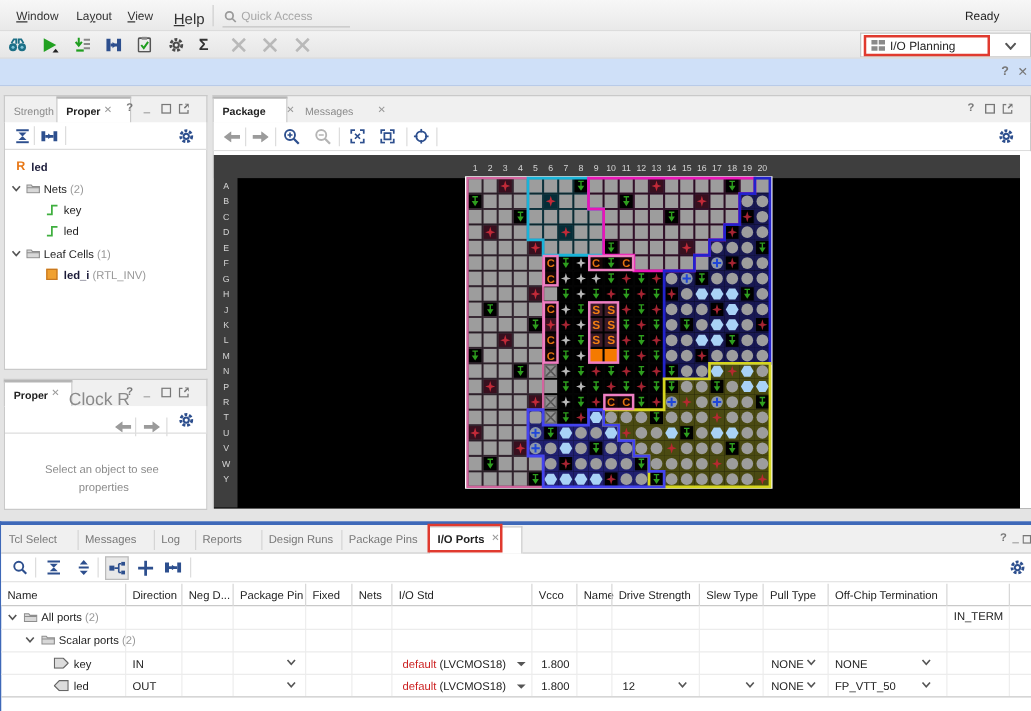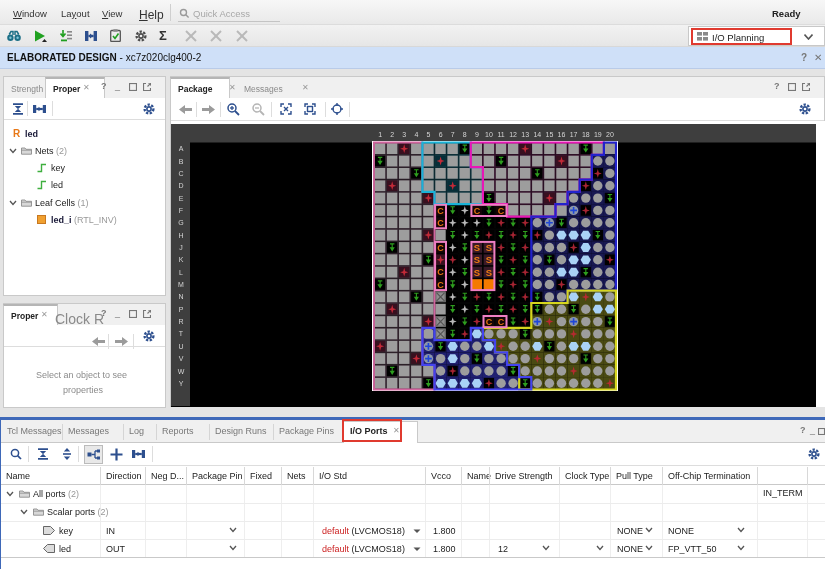--- a/index.html
+++ b/index.html
@@ -11,21 +11,21 @@
 <div class="t" style="left:102px;top:8px;font-size:9.5px;color:#333"><u>V</u>iew</div>
 <div class="t" style="left:139px;top:8px;font-size:12px;color:#333"><u>H</u>elp</div>
 <div style="position:absolute;left:170px;top:4px;width:1px;height:17px;background:#cfcfcf"></div>
 <div style="position:absolute;left:178px;top:5px;width:102px;height:17px;border-bottom:1px solid #c4c4c4">
     <svg width="11" height="11" style="position:absolute;left:1px;top:3px">
       <circle cx="4.5" cy="4.5" r="3" fill="none" stroke="#9a9a9a" stroke-width="1.4"></circle>
       <line x1="6.8" y1="6.8" x2="9.6" y2="9.6" stroke="#9a9a9a" stroke-width="1.4"></line>
     </svg>
     <div class="t" style="left:15px;top:3px;color:#a8a8a8;font-size:9.5px">Quick Access</div>
   </div>
-<div class="t" style="left:772px;top:8px;font-size:9.5px;color:#222;font-weight:bold">Ready</div>
+<div class="t" style="left:772px;top:8px;font-size:9.5px;color:#222;font-weight:normal">Ready</div>
 <div style="position:absolute;left:0;top:25px;width:825px;height:22px;background:linear-gradient(#f2f2f2,#e6e6e6);border-bottom:1px solid #d8d8d8"></div>
 <svg width="14" height="12" style="position:absolute;left:7px;top:30px">
     <circle cx="3.4" cy="7.8" r="3.2" fill="#1c6f86"></circle>
     <circle cx="10.6" cy="7.8" r="3.2" fill="#1c6f86"></circle>
     <circle cx="3.4" cy="7.8" r="1.2" fill="#7fc4d8"></circle>
     <circle cx="10.6" cy="7.8" r="1.2" fill="#7fc4d8"></circle>
     <path d="M2.2,4.5 L4,1.5 L6,1.5 L6,5 M8,5 L8,1.5 L10,1.5 L11.8,4.5" fill="none" stroke="#1c6f86" stroke-width="1.5"></path>
   </svg>
 <svg width="13" height="13" style="position:absolute;left:34px;top:30px">
     <path d="M1,0.5 L11,6 L1,11.5 Z" fill="#21a121"></path>
@@ -73,21 +73,20 @@
     <rect x="6" y="0" width="5" height="3.6" fill="#8a8a8a"></rect>
     <rect x="0" y="5" width="5" height="3.6" fill="#8a8a8a"></rect>
     <rect x="6" y="5" width="5" height="3.6" fill="#8a8a8a"></rect>
   </svg>
 <div class="t" style="left:712px;top:32px;font-size:9.5px;color:#222">I/O Planning</div>
 <svg width="9" height="6" style="position:absolute;left:804px;top:34px">
     <path d="M0.5,0.5 L4.5,5 L8.5,0.5" fill="none" stroke="#555" stroke-width="1.6"></path>
   </svg>
 <div style="position:absolute;left:691px;top:28px;width:101px;height:17px;border:2px solid #e03a2f"></div>
 <div style="position:absolute;left:0;top:47px;width:825px;height:22px;background:#cfe0f8;border-bottom:1px solid #b9cbe8">
-    <div class="t" style="left:7px;top:5px;font-size:10px;color:#111"><b>ELABORATED DESIGN</b> - xc7z020clg400-2</div>
     <div class="t" style="left:801px;top:5px;font-size:10px;color:#777;font-weight:bold">?</div>
     <div class="t" style="left:814px;top:5px;font-size:10px;color:#777">✕</div>
   </div>
 <div style="position:absolute;left:0;top:69px;width:825px;height:348px;background:#e4e4e4"></div>
 <div style="position:absolute;left:3px;top:76px;width:163px;height:220px;background:#fff;border:1px solid #c9c9c9"></div>
 <div style="position:absolute;left:3px;top:76px;width:163px;height:22px;background:#f0f0f0;border:1px solid #c9c9c9;border-bottom:none"></div>
 <div class="t" style="left:11px;top:84px;font-size:8.5px;color:#8a8a8a">Strength</div>
 <div style="position:absolute;left:45px;top:77px;width:60px;height:21px;background:#fff;border:1px solid #c9c9c9;border-top:2px solid #b5b5b5;border-bottom:none"></div>
 <div class="t" style="left:53px;top:84px;font-weight:bold;font-size:8.5px;color:#222">Proper</div>
 <div class="t" style="left:83px;top:83px;color:#999;font-size:8px">✕</div>
@@ -1284,21 +1283,21 @@
 <polygon points="422.4,327.8 434.5,327.8 434.5,340.1 470.8,340.1 470.8,327.8 482.9,327.8 482.9,340.1 495.0,340.1 495.0,352.4 507.1,352.4 507.1,364.8 519.2,364.8 519.2,377.1 531.3,377.1 531.3,389.5 434.5,389.5 434.5,364.8 422.4,364.8" fill="none" stroke="#4343ef" stroke-width="2.2"></polygon>
 <rect x="435.1" y="204.8" width="10.9" height="23.5" fill="none" stroke="#ef7fc3" stroke-width="2"></rect>
 <rect x="435.1" y="241.9" width="10.9" height="48.2" fill="none" stroke="#ef7fc3" stroke-width="2"></rect>
 <rect x="471.4" y="204.8" width="35.1" height="11.2" fill="none" stroke="#ef7fc3" stroke-width="2"></rect>
 <rect x="471.4" y="241.9" width="23.0" height="48.2" fill="none" stroke="#ef7fc3" stroke-width="2"></rect>
 <rect x="483.5" y="316.0" width="23.0" height="11.2" fill="none" stroke="#ef7fc3" stroke-width="2"></rect>
 </g>
   </svg>
 <div style="position:absolute;left:0;top:417px;width:825px;height:152px;background:#fff;border-top:3px solid #3e68b8;border-left:1px solid #3e68b8"></div>
 <div style="position:absolute;left:1px;top:420px;width:824px;height:23px;background:#f0f0f0;border-bottom:1px solid #c9c9c9"></div>
-<div class="t" style="left:7px;top:426px;color:#777">Tcl Messages</div>
+<div class="t" style="left:7px;top:426px;color:#777">Tcl Select</div>
 <div class="t" style="left:68px;top:426px;color:#777">Messages</div>
 <div class="t" style="left:129px;top:426px;color:#777">Log</div>
 <div class="t" style="left:162px;top:426px;color:#777">Reports</div>
 <div class="t" style="left:215px;top:426px;color:#777">Design Runs</div>
 <div class="t" style="left:279px;top:426px;color:#777">Package Pins</div>
 <div style="position:absolute;left:343px;top:421px;width:75px;height:22px;background:#fff;border:1px solid #c9c9c9;border-bottom:none"></div>
 <div class="t" style="left:350px;top:426px;font-weight:bold;color:#222">I/O Ports</div>
 <div class="t" style="left:393px;top:426px;color:#999;font-size:8px">✕</div>
 <div style="position:absolute;left:62px;top:424px;width:1px;height:16px;background:#d5d5d5"></div>
 <div style="position:absolute;left:123px;top:424px;width:1px;height:16px;background:#d5d5d5"></div>
@@ -1353,21 +1352,21 @@
 <div class="t" style="left:6px;top:471px;color:#222">Name</div>
 <div class="t" style="left:106px;top:471px;color:#222">Direction</div>
 <div class="t" style="left:151px;top:471px;color:#222">Neg D...</div>
 <div class="t" style="left:192px;top:471px;color:#222">Package Pin</div>
 <div class="t" style="left:250px;top:471px;color:#222">Fixed</div>
 <div class="t" style="left:287px;top:471px;color:#222">Nets</div>
 <div class="t" style="left:319px;top:471px;color:#222">I/O Std</div>
 <div class="t" style="left:431px;top:471px;color:#222">Vcco</div>
 <div class="t" style="left:467px;top:471px;color:#222">Name</div>
 <div class="t" style="left:495px;top:471px;color:#222">Drive Strength</div>
-<div class="t" style="left:565px;top:471px;color:#222">Clock Type</div>
+<div class="t" style="left:565px;top:471px;color:#222">Slew Type</div>
 <div class="t" style="left:616px;top:471px;color:#222">Pull Type</div>
 <div class="t" style="left:668px;top:471px;color:#222">Off-Chip Termination</div>
 <div class="t" style="left:763px;top:488px;color:#222">IN_TERM</div>
 <div class="t" style="left:813px;top:471px;color:#222"></div>
 <div style="position:absolute;left:100px;top:467px;width:1px;height:18px;background:#d8d8d8"></div>
 <div style="position:absolute;left:145px;top:467px;width:1px;height:18px;background:#d8d8d8"></div>
 <div style="position:absolute;left:186px;top:467px;width:1px;height:18px;background:#d8d8d8"></div>
 <div style="position:absolute;left:244px;top:467px;width:1px;height:18px;background:#d8d8d8"></div>
 <div style="position:absolute;left:281px;top:467px;width:1px;height:18px;background:#d8d8d8"></div>
 <div style="position:absolute;left:313px;top:467px;width:1px;height:18px;background:#d8d8d8"></div>

